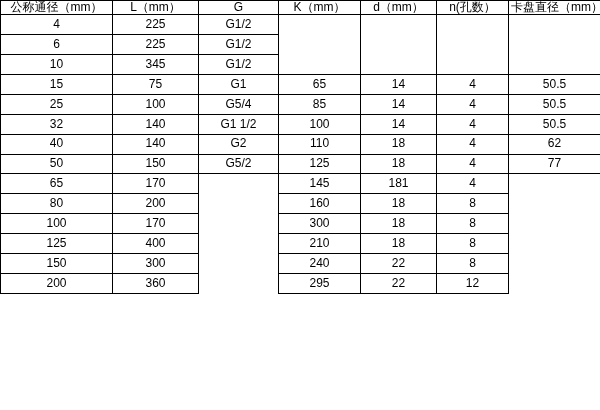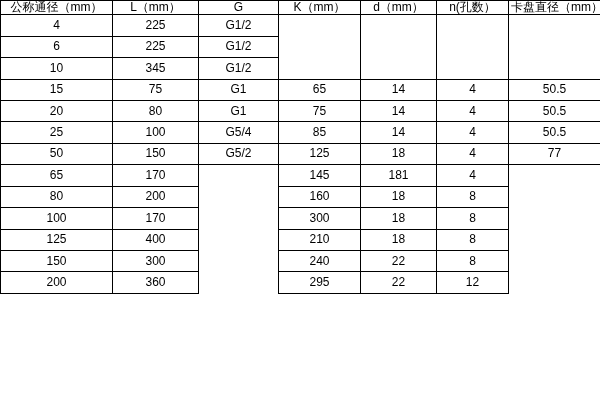--- a/index.html
+++ b/index.html
@@ -102,38 +102,47 @@
       <tr>
         <td>15</td>
         <td>75</td>
         <td>G1</td>
         <td>65</td>
         <td>14</td>
         <td>4</td>
         <td>50.5</td>
       </tr>
       <tr>
-        <td>20</td>
-        <td>80</td>
-        <td>G1</td>
-        <td>75</td>
-        <td>14</td>
-        <td>4</td>
-        <td>50.5</td>
-      </tr>
-      <tr>
         <td>25</td>
         <td>100</td>
         <td>G5/4</td>
         <td>85</td>
         <td>14</td>
         <td>4</td>
         <td>50.5</td>
       </tr>
       <tr>
+        <td>32</td>
+        <td>140</td>
+        <td>G1 1/2</td>
+        <td>100</td>
+        <td>14</td>
+        <td>4</td>
+        <td>50.5</td>
+      </tr>
+      <tr>
+        <td>40</td>
+        <td>140</td>
+        <td>G2</td>
+        <td>110</td>
+        <td>18</td>
+        <td>4</td>
+        <td>62</td>
+      </tr>
+      <tr>
         <td>50</td>
         <td>150</td>
         <td>G5/2</td>
         <td>125</td>
         <td>18</td>
         <td>4</td>
         <td>77</td>
       </tr>
       <tr>
         <td>65</td>

